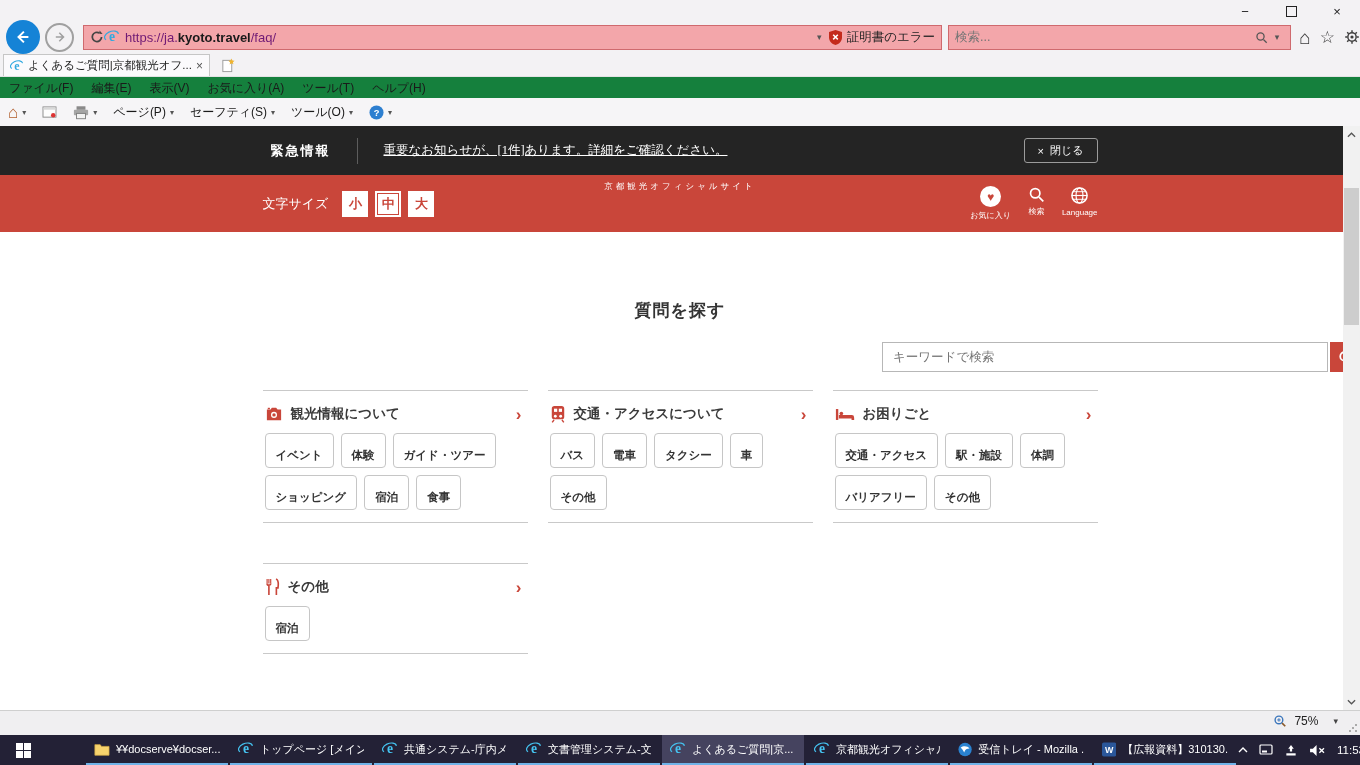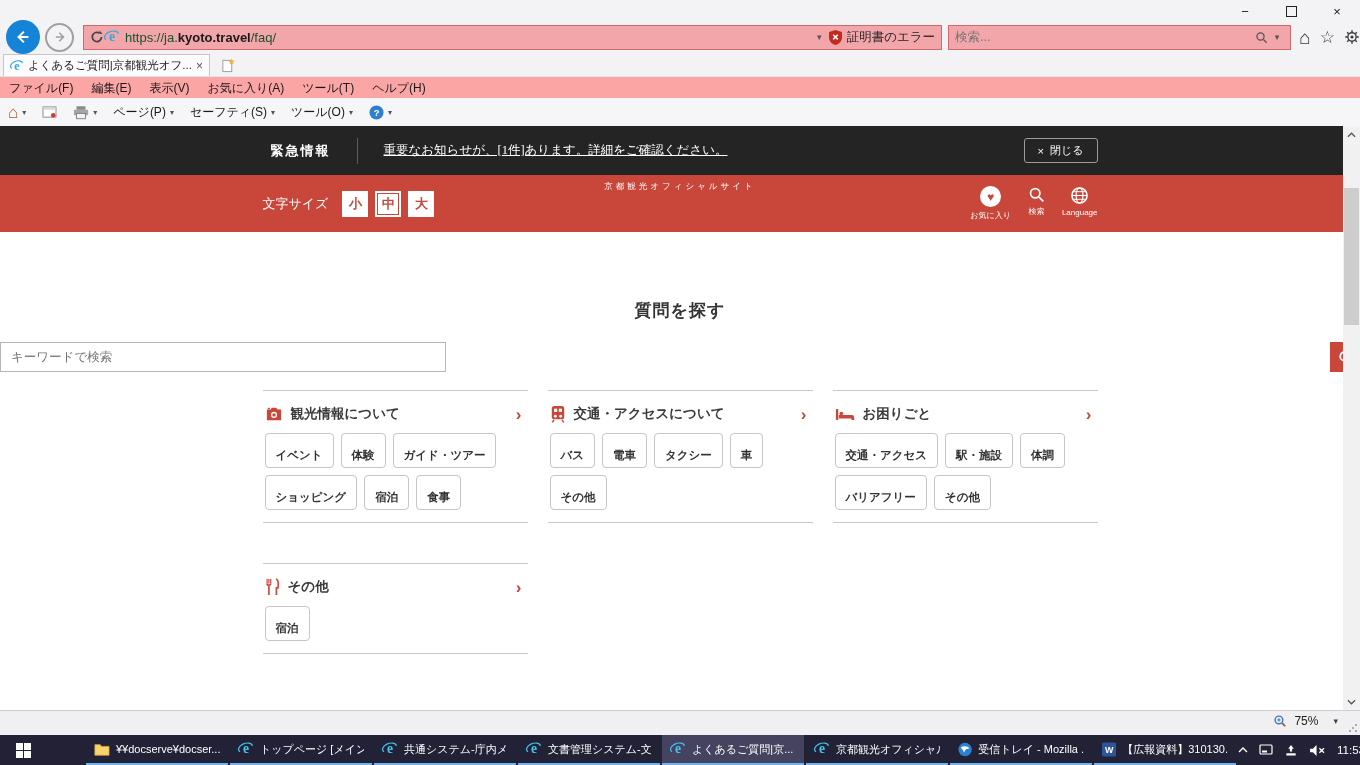--- a/index.html
+++ b/index.html
@@ -11,39 +11,39 @@
   .win-controls{position:absolute;right:0;top:0;display:flex;}
   .win-btn{width:46px;height:22px;display:flex;align-items:center;justify-content:center;color:#222;font-size:13px;}
   .maxbox{width:9px;height:9px;border:1px solid #222;display:inline-block;}
 
   
   .navbar{position:absolute;top:20px;left:0;right:0;height:34px;display:flex;align-items:center;background:#f3f2f4;}
   .btn-back{width:34px;height:34px;border-radius:50%;background:#1583d6;margin-left:6px;flex:0 0 auto;display:flex;align-items:center;justify-content:center;}
   .btn-fwd{width:25px;height:25px;border-radius:50%;border:2px solid #a0a0a0;margin-left:5px;flex:0 0 auto;display:flex;align-items:center;justify-content:center;}
   .addressbar{margin-left:9px;width:852px;height:23px;background:#f3a6aa;border:1px solid #cf6a6e;display:flex;align-items:center;padding:0 6px;font-size:13px;}
   .url-text{flex:1;white-space:nowrap;overflow:hidden;margin-left:5px;}
-  .url-gray{color:#14532d;}
+  .url-gray{color:#701a75;}
   .url-dom{color:#1a1a1a;font-weight:bold;}
   .caret{color:#555;font-size:9px;margin:0 7px;}
   .certtext{color:#222;font-size:12.5px;margin-left:5px;white-space:nowrap;}
   .searchbox{margin-left:6px;width:336px;height:23px;background:#f3a6aa;border:1px solid #cf6a6e;display:flex;align-items:center;padding:0 4px;}
   .searchbox input{flex:1;background:transparent;border:none;outline:none;font-size:12.5px;color:#333;font-family:inherit;}
   .nav-icons{display:flex;align-items:center;margin-left:8px;gap:9px;color:#3c3c3c;}
   .glyph-home{font-size:19px;line-height:1;}
   .glyph-star{font-size:17px;line-height:1;}
 
   
   .tabbar{position:absolute;top:54px;left:0;right:0;height:22px;background:#f3f2f4;display:flex;align-items:flex-end;}
   .tab{margin-left:3px;width:193px;height:21px;background:#fbfafc;border:1px solid #c6c6c6;border-bottom:none;display:flex;align-items:center;padding:0 6px;font-size:11.5px;color:#222;}
   .tab-title{flex:1;white-space:nowrap;overflow:hidden;margin:0 4px;}
   .tab-close{color:#555;font-size:12px;}
   .newtab{width:21px;height:17px;margin-left:7px;margin-bottom:2px;display:flex;align-items:center;justify-content:center;}
 
   
-  .menubar{position:absolute;top:76px;left:0;right:0;height:22px;background:#fca5a5;display:flex;align-items:center;font-size:12px;color:#1a1a1a;border-top:1px solid #e4e3e5;}
+  .menubar{position:absolute;top:76px;left:0;right:0;height:22px;background:#15803d;display:flex;align-items:center;font-size:12px;color:#1a1a1a;border-top:1px solid #e4e3e5;}
   .menu-item{padding:0 9px;}
 
   
   .commandbar{position:absolute;top:98px;left:0;right:0;height:28px;background:#f6f5f7;display:flex;align-items:center;font-size:12px;color:#1a1a1a;}
   .cmd{display:flex;align-items:center;padding:0 8px;gap:4px;}
   .cmd .caret{margin:0;font-size:8px;}
   .cmd-home{font-size:17px;line-height:1;color:#b05c2a;}
 
   
   .viewport{position:absolute;top:126px;left:0;right:0;height:652px;background:#fff;overflow:hidden;}
@@ -74,21 +74,21 @@
   .logo-tag{font-size:8.5px;letter-spacing:3px;white-space:nowrap;}
   .logo-row{display:flex;align-items:center;justify-content:center;margin-top:2px;gap:5px;}
   .logo-box{width:22px;height:22px;border:1px solid #fff;font-size:8px;line-height:1.3;display:flex;flex-direction:column;align-items:center;justify-content:center;}
   .logo-name{font-family:"DejaVu Serif","Liberation Serif",serif;font-size:29px;line-height:1;letter-spacing:1px;}
   .hd-icons{margin-left:auto;display:flex;align-items:flex-start;gap:17px;}
   .hd-ic{display:flex;flex-direction:column;align-items:center;gap:3px;color:#fff;font-size:8px;white-space:nowrap;}
   .heart-circle{width:21px;height:21px;border-radius:50%;background:#fff;color:#c9463a;display:flex;align-items:center;justify-content:center;font-size:12px;line-height:1;}
 
   
   .find-title{text-align:center;font-size:17px;font-weight:bold;color:#333;margin:67px 0 16px;letter-spacing:1px;}
-  .searchrow{display:flex;justify-content:space-between;margin-top:20px;}
+  .searchrow{display:flex;justify-content:flex-end;margin-top:20px;}
   .kw-input{width:424px;height:28px;border:1px solid #b7b7b7;padding:0 10px;font-size:12.5px;color:#333;outline:none;font-family:inherit;}
   .kw-btn{width:30px;height:30px;background:#c9463a;border:none;display:flex;align-items:center;justify-content:center;margin-left:2px;}
   .scene-title{text-align:center;font-size:17px;font-weight:bold;color:#333;margin:61px 0 0;letter-spacing:1px;}
   .cards{width:835px;margin:18px auto 0;display:grid;grid-template-columns:repeat(3,265px);column-gap:20px;row-gap:40px;align-items:start;}
   .card{border-top:1px solid #c9c9c9;border-bottom:1px solid #c9c9c9;padding:14px 2px 12px;}
   .card.col1{grid-column:1;}
   .card-head{display:flex;align-items:center;gap:8px;}
   .card-ic{color:#c9463a;display:flex;flex:0 0 auto;}
   .card-title{font-size:13.5px;font-weight:bold;color:#3a3a3a;white-space:nowrap;}
   .card-chev{margin-left:auto;color:#c9463a;font-size:17px;font-weight:bold;line-height:1;padding-right:4px;}

